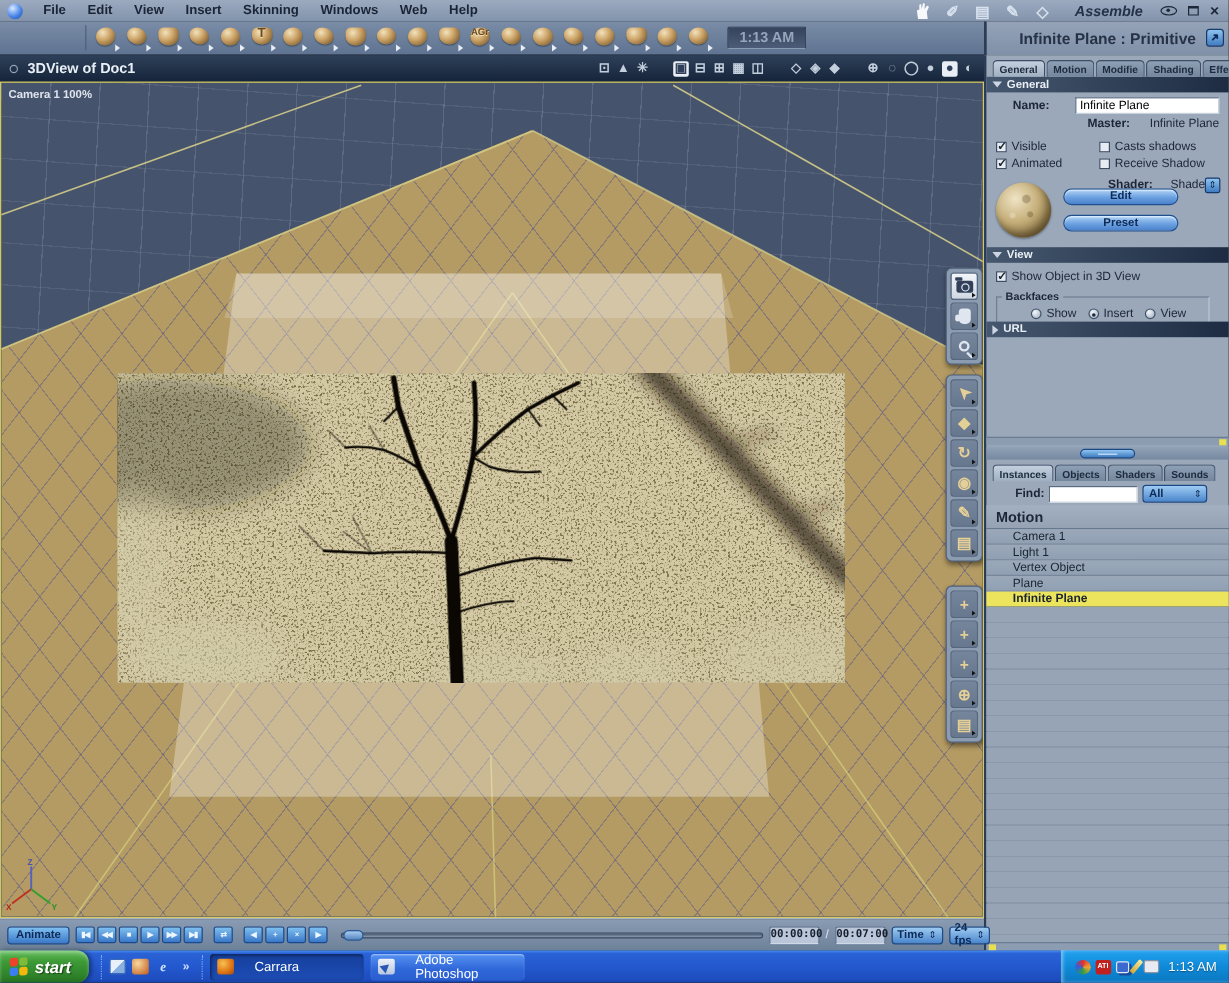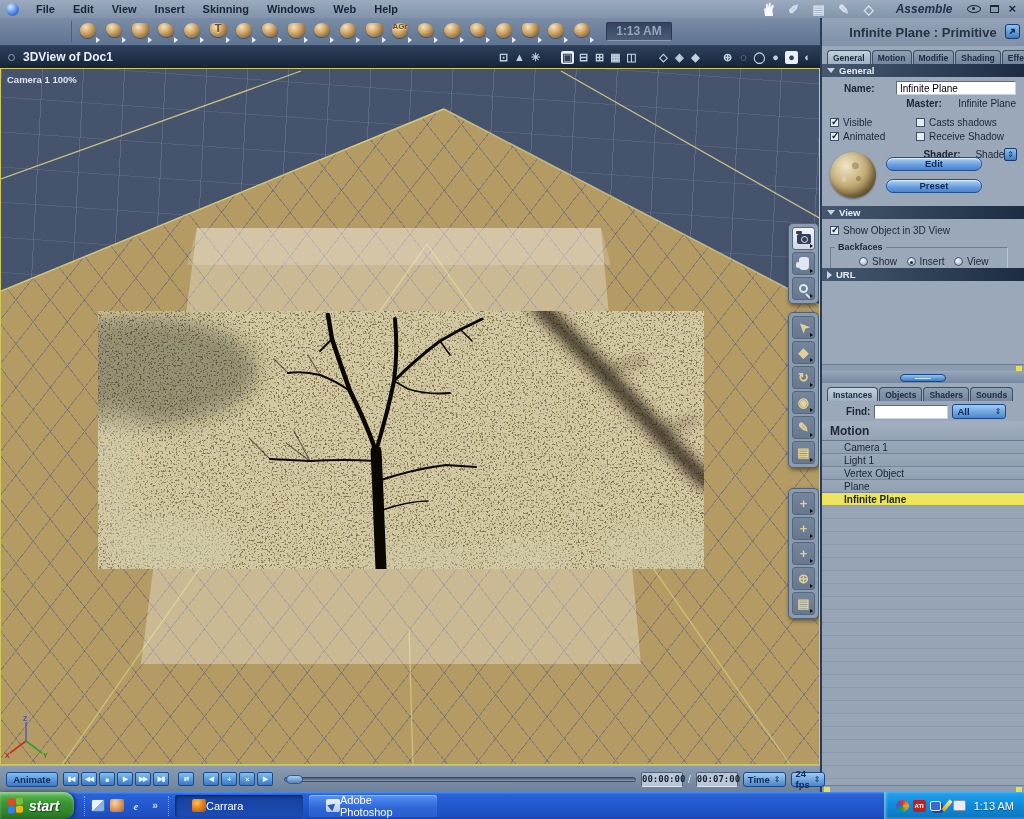--- a/index.html
+++ b/index.html
@@ -202,22 +202,22 @@
   #xp-flag i:nth-child(1){background:#e8452a;}#xp-flag i:nth-child(2){background:#7ebb38;}
   #xp-flag i:nth-child(3){background:#3a7ef0;}#xp-flag i:nth-child(4){background:#f2b80f;}
   #quicklaunch{display:flex;align-items:center;gap:5px;margin-left:10px;padding:0 6px;
     border-left:1px dotted #7aa8f8;border-right:1px dotted #7aa8f8;height:20px;}
   .ql-ic{width:14px;height:13px;border-radius:2px;display:inline-flex;align-items:center;justify-content:center;
     font-size:11px;font-weight:bold;color:#fff;}
   .ql-desktop{background:linear-gradient(135deg,#e8f0fa 50%,#8ab0e0 50%);border:1px solid #3a6ab8;}
   .ql-app{background:radial-gradient(circle at 35% 30%,#f8d8a0,#c05818);}
   .ql-ie{color:#cfe6ff;font-style:italic;font-family:"Liberation Serif",serif;}
   .ql-chev{color:#cfe0ff;font-size:10px;}
-  .task{width:128px;height:22px;margin-left:6px;border-radius:3px;display:flex;align-items:center;gap:0;
-    padding:0 17px;color:#fff;font-size:11px;background:linear-gradient(#5592f2,#2e66d8 60%,#2a5ecf);
+  .task{width:128px;height:22px;margin-left:6px;border-radius:3px;display:flex;align-items:center;gap:17px;
+    padding:0 6px;color:#fff;font-size:11px;background:linear-gradient(#5592f2,#2e66d8 60%,#2a5ecf);
     box-shadow:inset 0 1px 1px rgba(255,255,255,.4);}
   .task.active{background:linear-gradient(#16409e,#1d4cb4);box-shadow:inset 1px 1px 3px rgba(0,0,0,.5);}
   .task .tic{width:14px;height:13px;border-radius:2px;flex:none;}
   .tic-carrara{background:radial-gradient(circle at 35% 30%,#f8c050,#e07818 55%,#a04c08);}
   .tic-ps{background:linear-gradient(#eef2f8,#b8c8e0);position:relative;}
   .tic-ps:after{content:"";position:absolute;left:3px;top:3px;width:0;height:0;
     border-left:7px solid #2a58b0;border-top:4px solid transparent;border-bottom:4px solid transparent;transform:rotate(-40deg);}
   #tray{margin-left:auto;height:27px;display:flex;align-items:center;gap:4px;padding:0 10px 0 12px;
     background:linear-gradient(#21a1ef 0%,#0f8ad8 50%,#0b76c0 100%);
     box-shadow:inset 2px 0 3px rgba(255,255,255,.4);}

